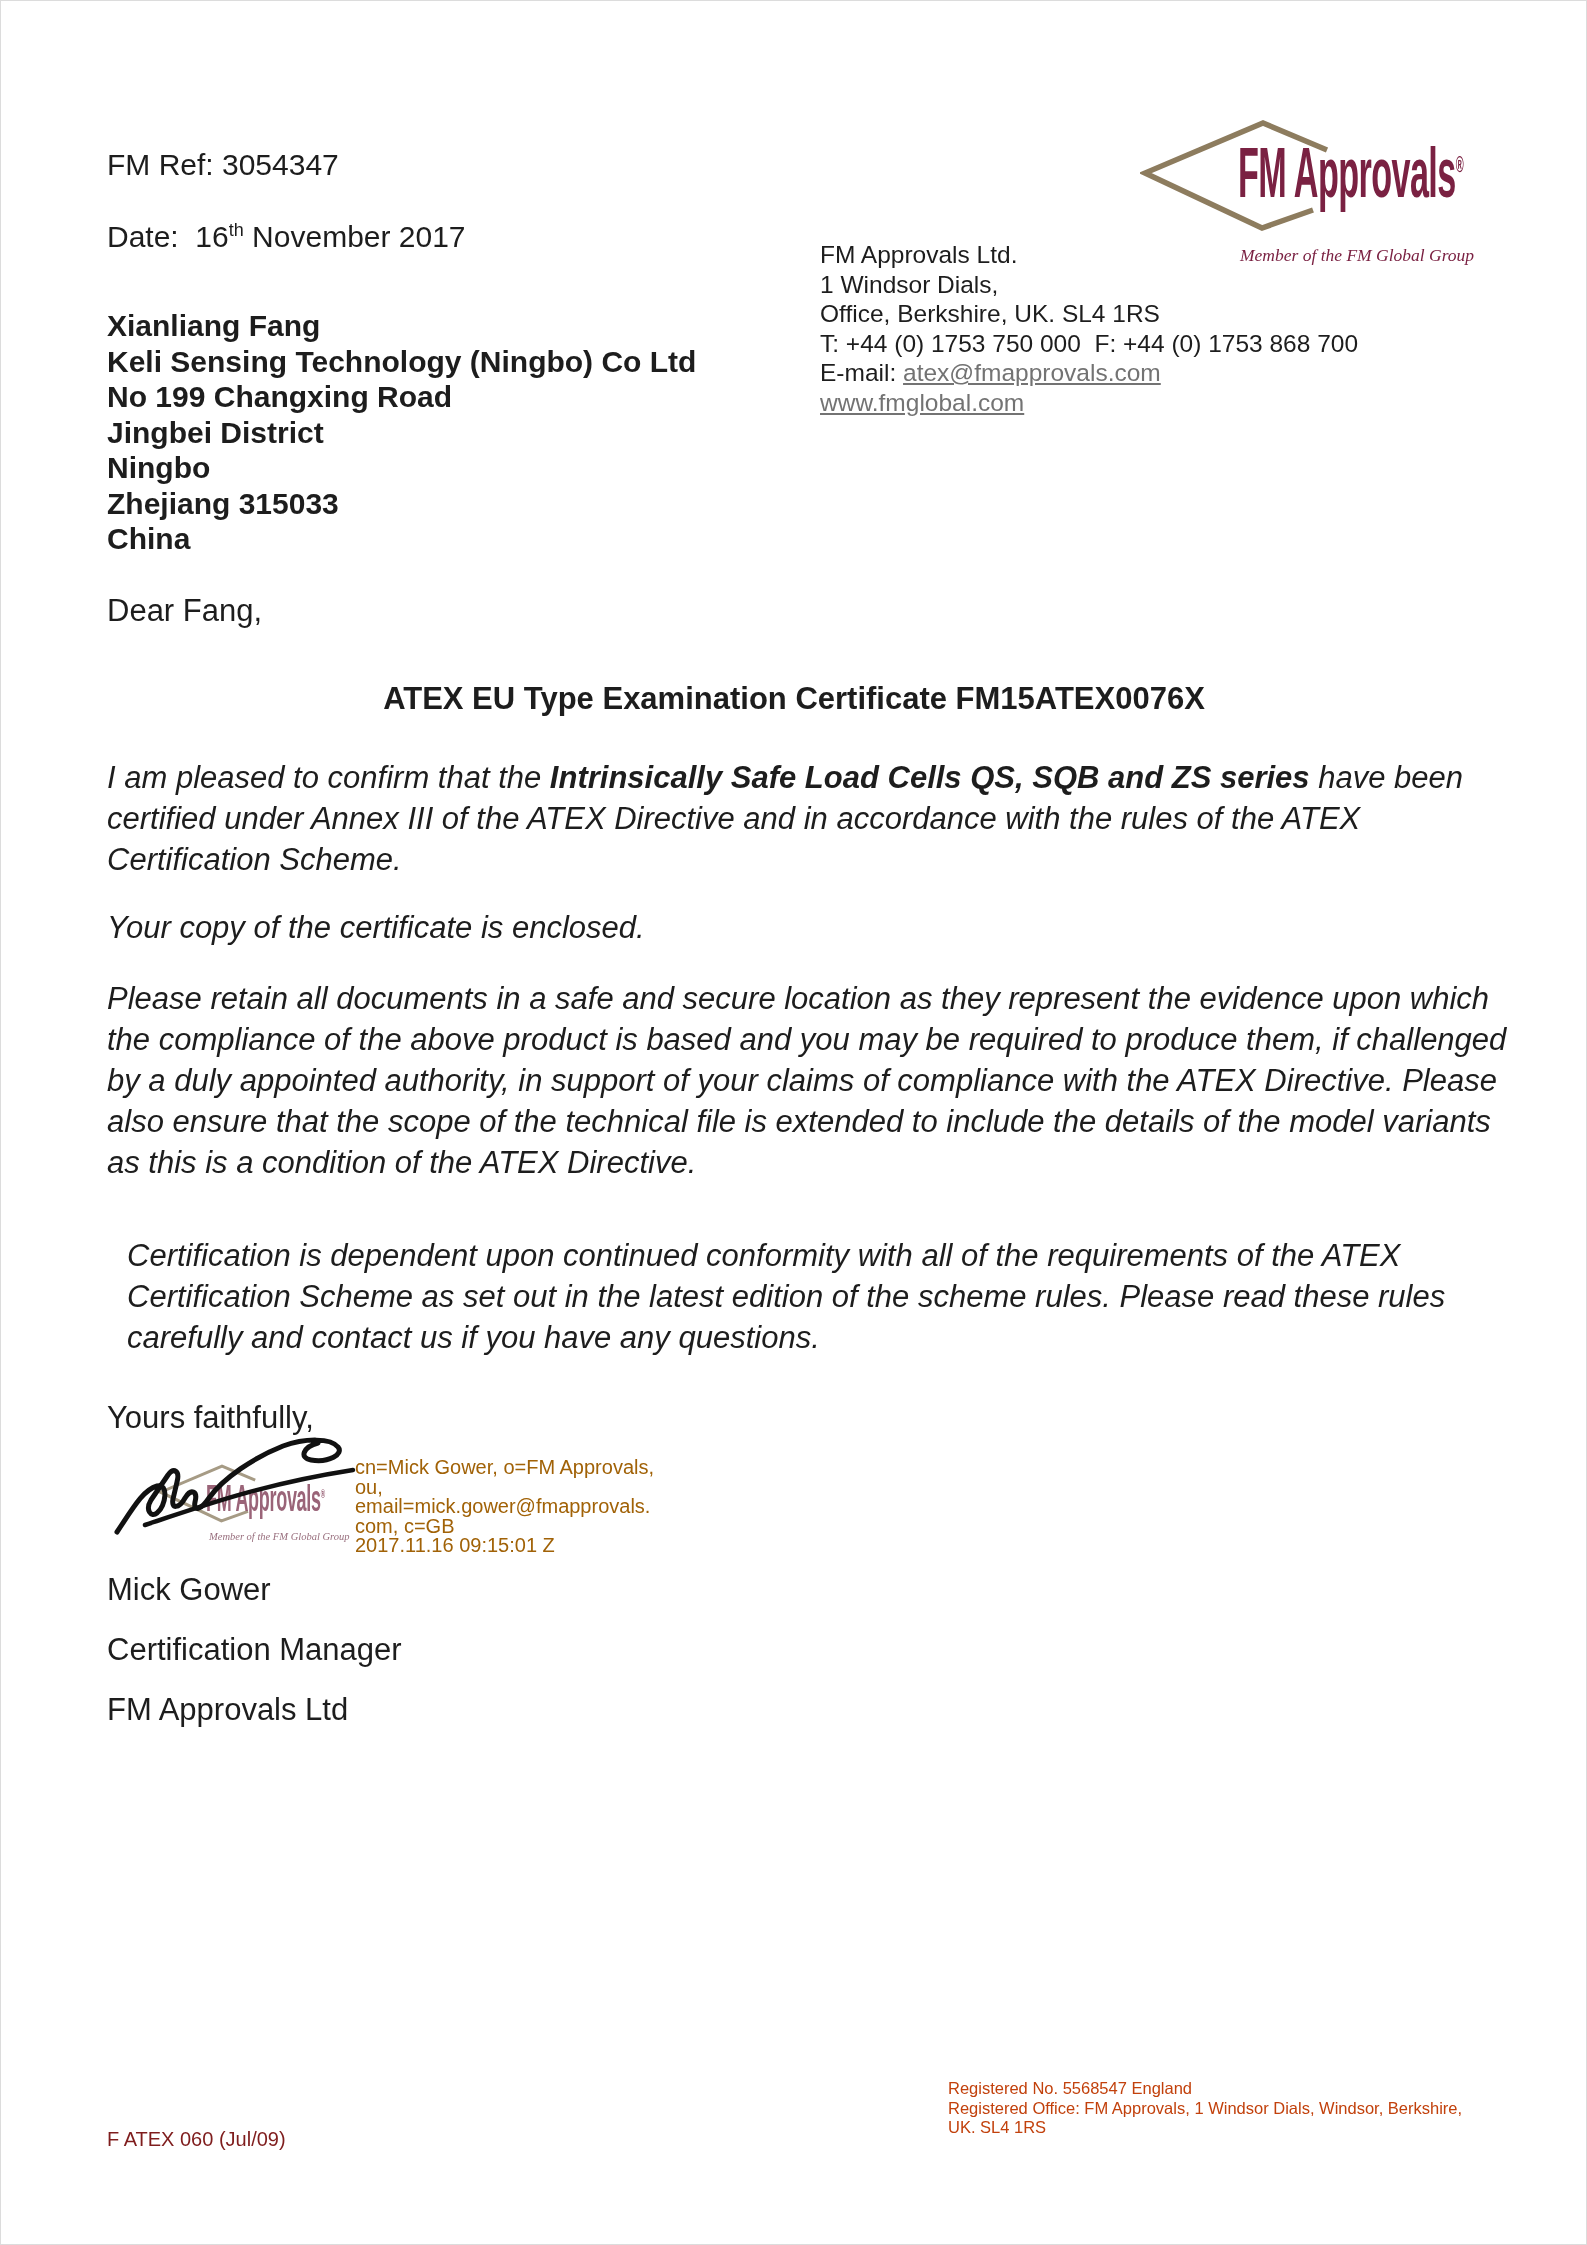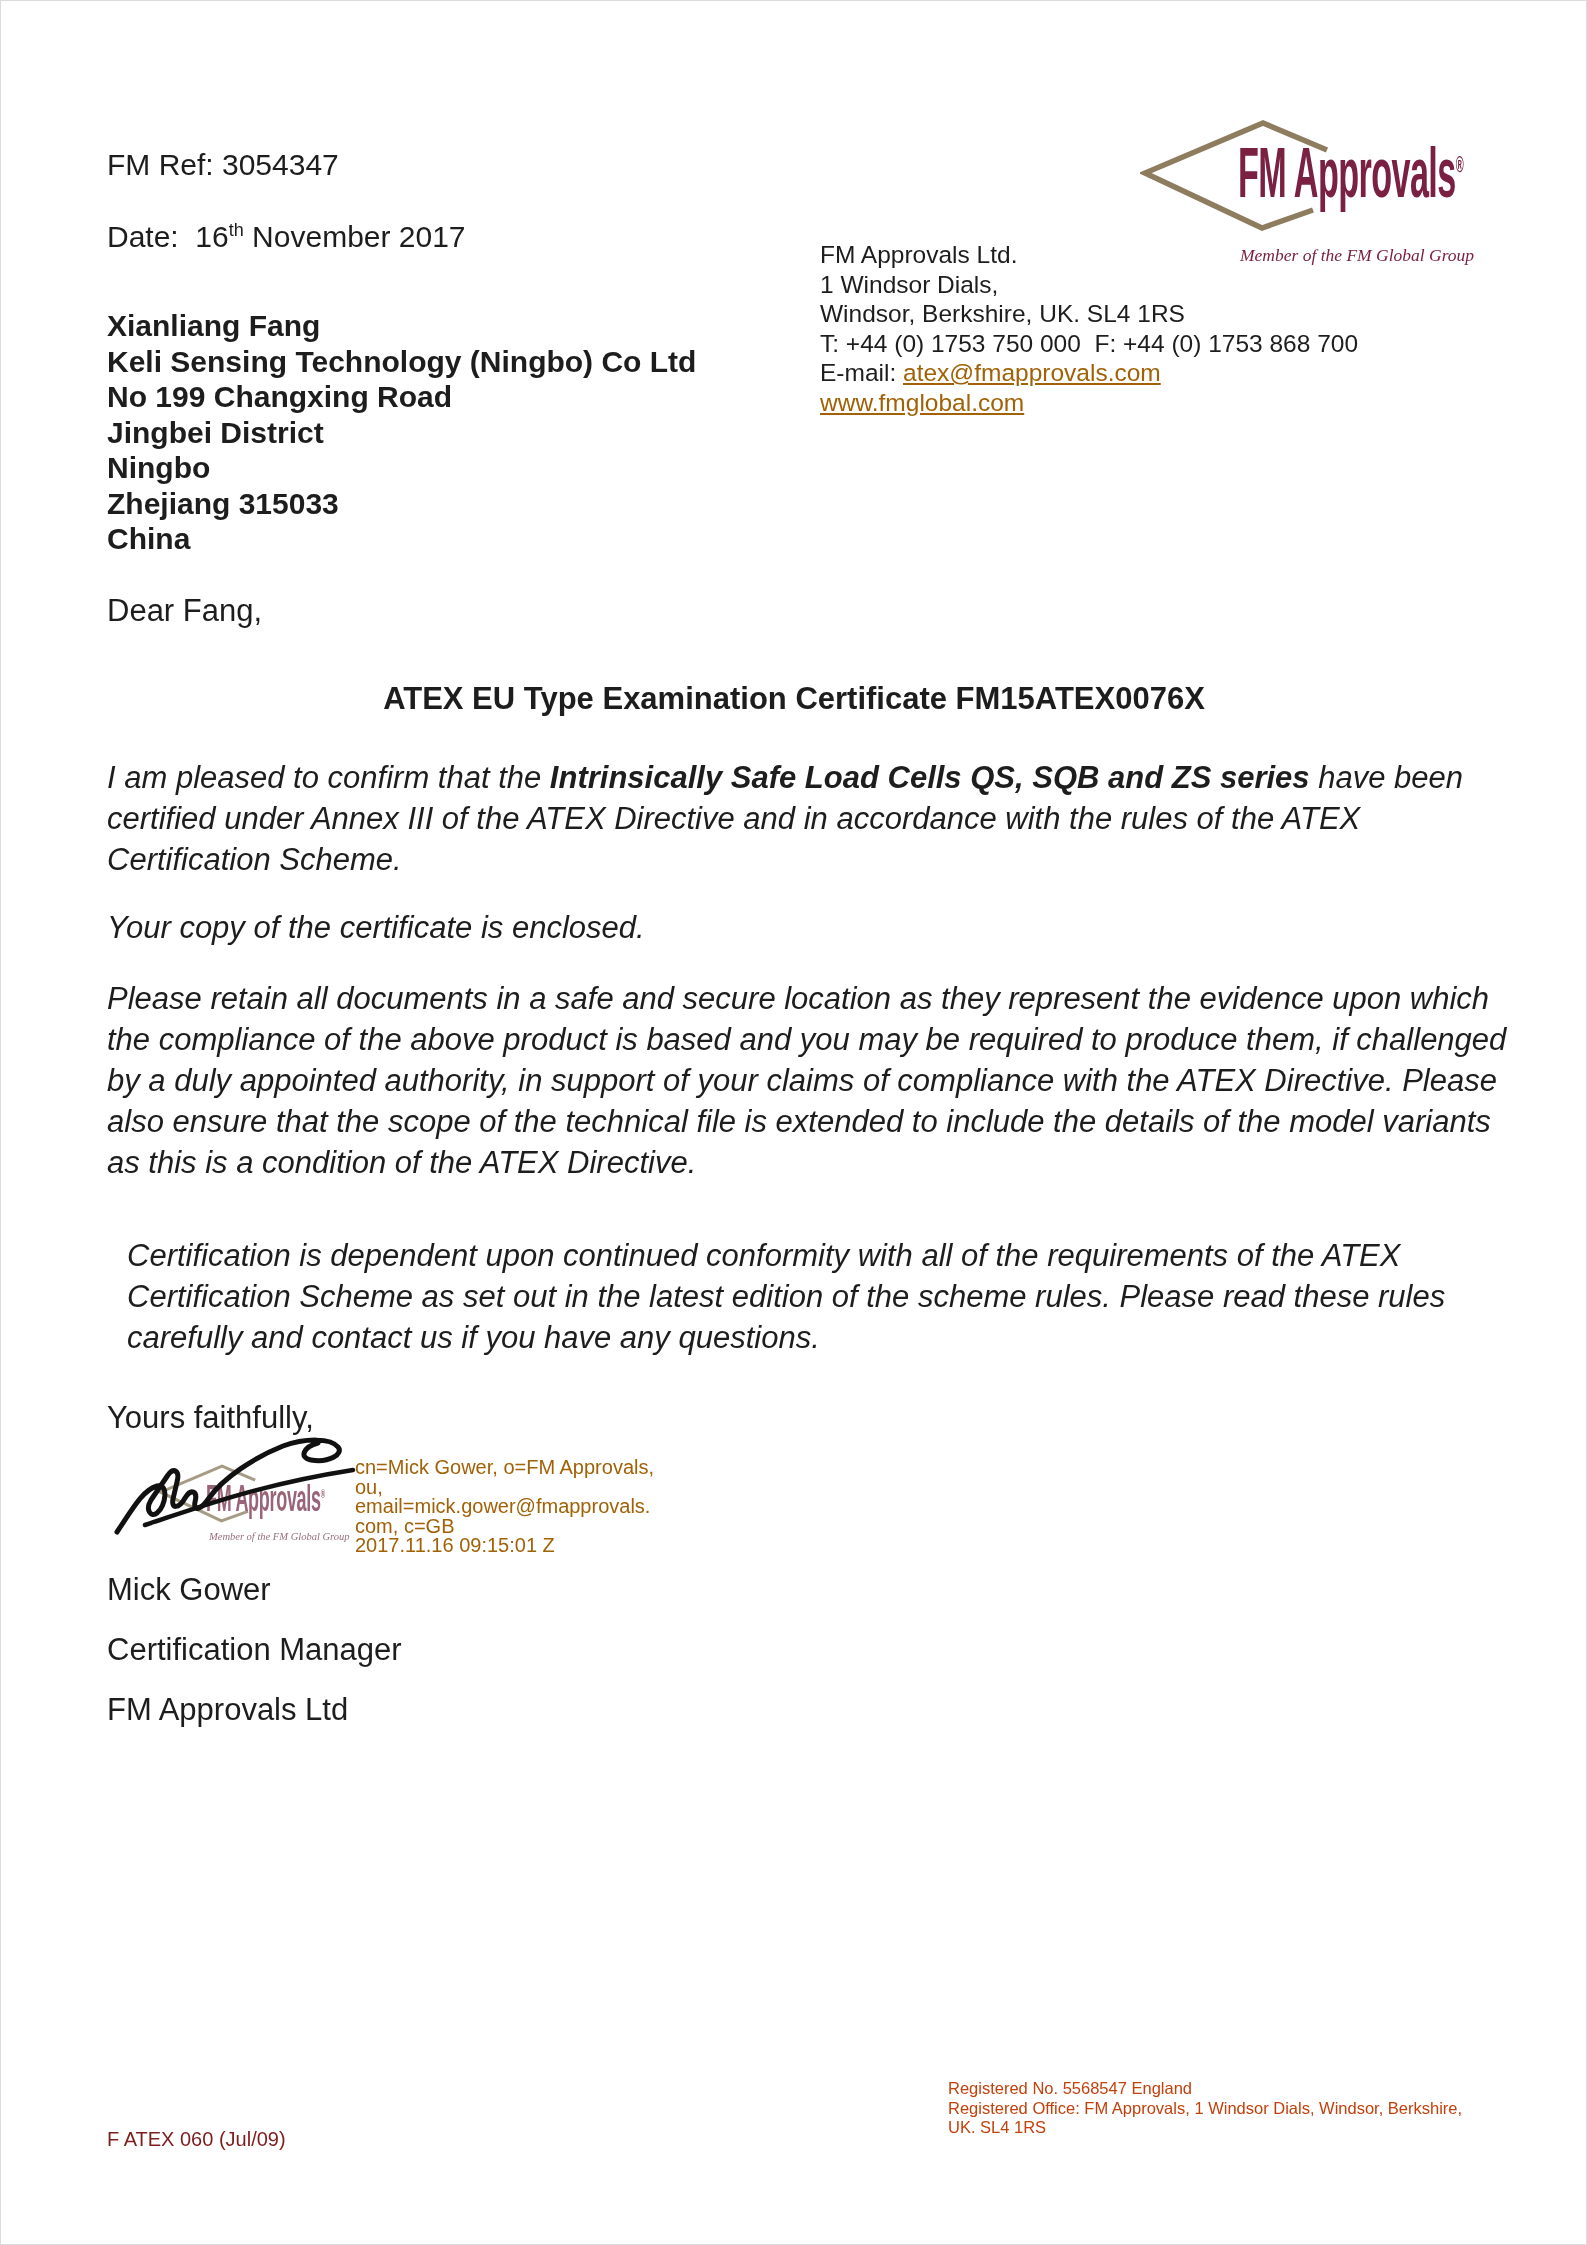--- a/index.html
+++ b/index.html
@@ -32,21 +32,21 @@
   .wordmark .scale{display:inline-block;transform:scale(0.60,1.22);transform-origin:top left;letter-spacing:-1px;}
   .wordmark .reg{font-size:18px;vertical-align:super;letter-spacing:0;}
   .tagline{
     left:1240px;top:245px;
     font-family:"Liberation Serif", serif;font-style:italic;
     font-size:17.5px;color:#7a2142;white-space:nowrap;
   }
 
   
   .sender{left:820px;top:240px;font-size:24.5px;line-height:29.5px;}
-  .sender a{color:#a16207;text-decoration:underline;}
+  .sender a{color:#737373;text-decoration:underline;}
 
   
   .recipient{left:107px;top:300px;font-weight:bold;font-size:30px;line-height:35.5px;margin-top:8px;}
 
   .salutation{left:107px;top:593px;font-size:31px;}
   .subject{left:94px;top:681px;width:1400px;text-align:center;font-weight:bold;font-size:31px;}
 
   .para{left:107px;width:1400px;font-style:italic;}
   .p1{top:757px;}
   .p2{top:907px;}
@@ -87,21 +87,21 @@
 
   <svg class="abs logo-diamond" width="200" height="120" viewBox="0 0 200 120">
     <path d="M187,35 L123,8 L5,58 L122,113 L173,95" fill="none" stroke="#8d7c5e" stroke-width="5.5"></path>
   </svg>
   <div class="abs wordmark"><span class="scale"><span>FM Approvals</span><span class="reg">®</span></span></div>
   <div class="abs tagline">Member of the FM Global Group</div>
 
   <div class="abs sender">
     <div>FM Approvals Ltd.</div>
     <div>1 Windsor Dials,</div>
-    <div>Windsor, Berkshire, UK. SL4 1RS</div>
+    <div>Office, Berkshire, UK. SL4 1RS</div>
     <div class="prewrap">T: +44 (0) 1753 750 000  F: +44 (0) 1753 868 700</div>
     <div class="prewrap"><span>E-mail: </span><a href="#">atex@fmapprovals.com</a></div>
     <div><a href="#">www.fmglobal.com</a></div>
   </div>
 
   <div class="abs recipient pre">Xianliang Fang
 Keli Sensing Technology (Ningbo) Co Ltd
 No 199 Changxing Road
 Jingbei District
 Ningbo

